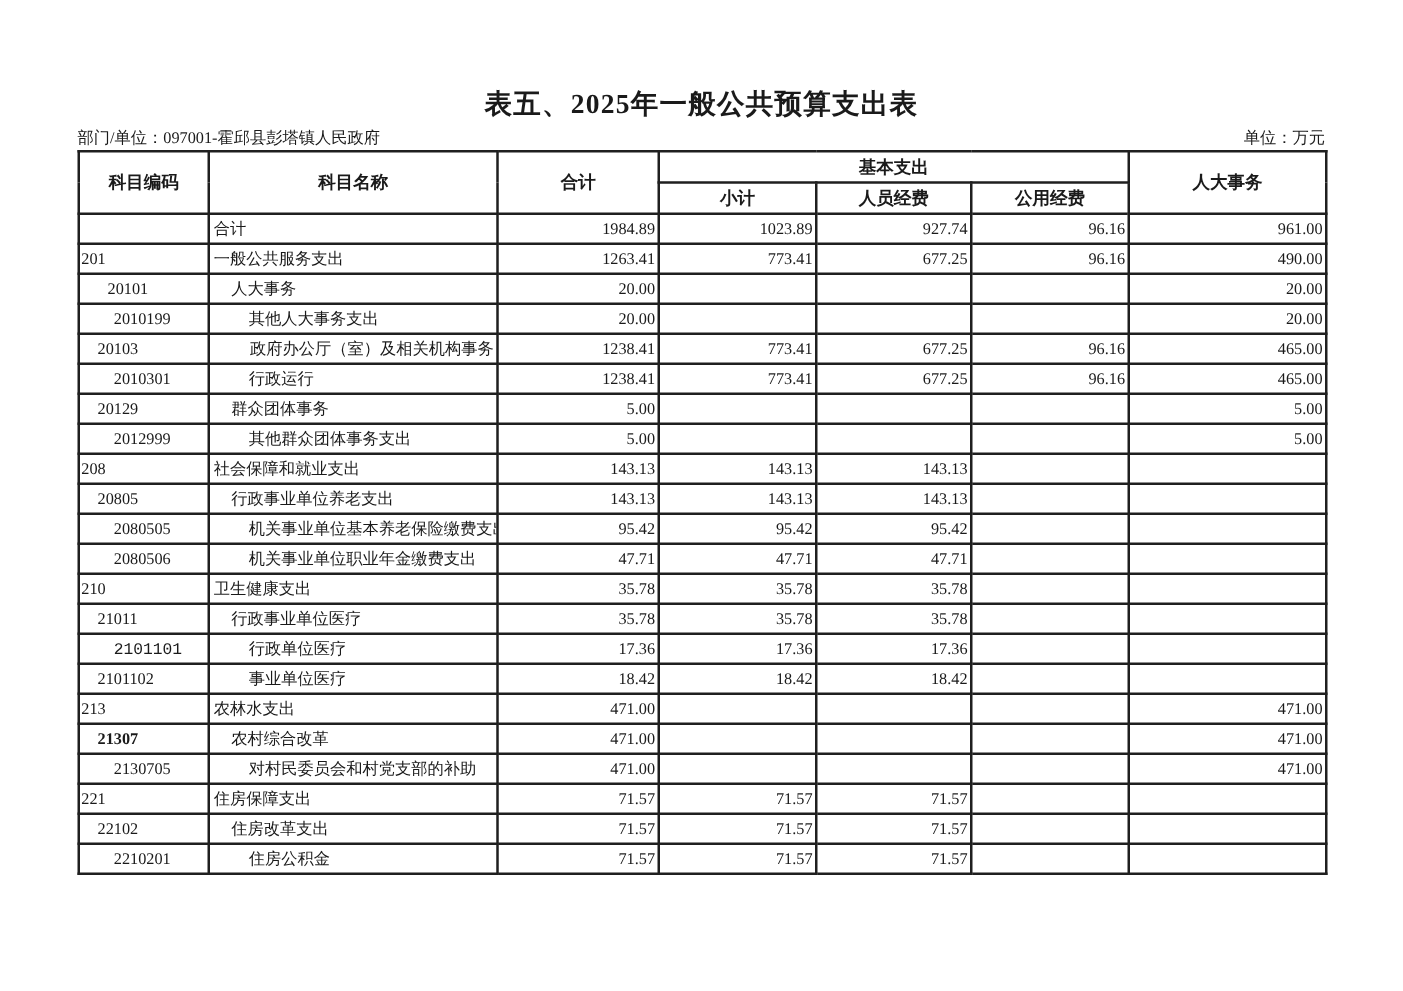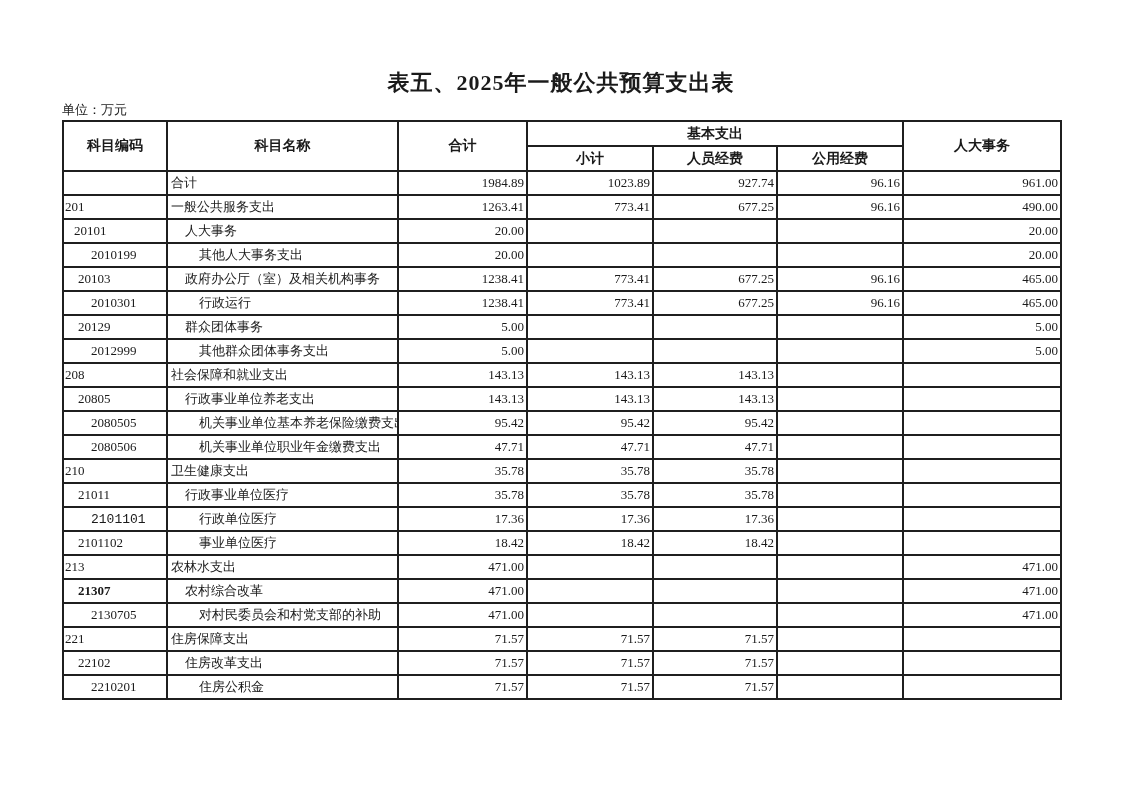--- a/index.html
+++ b/index.html
@@ -34,20 +34,21 @@
   td.code{font-size:13px;text-align:left;padding-right:2px;}
   td.name{font-size:13px;text-align:left;padding-right:1px;}
   td.num{font-size:13px;text-align:right;padding-right:2px;font-family:"Liberation Serif","DejaVu Serif",serif;}
 </style>
 </head>
 <body>
 
 <div class="page">
   <div class="title">表五、2025年一般公共预算支出表</div>
   <div class="meta">
+    <span>部门/单位：097001-霍邱县彭塔镇人民政府</span>
     <span>单位：万元</span>
   </div>
 
   <table class="budget">
     <colgroup>
       <col style="width:104px">
       <col style="width:231px">
       <col style="width:129px">
       <col style="width:126px">
       <col style="width:124px">
@@ -81,40 +82,40 @@
         <tr>
           <td class="code" style="padding-left: 1px;">201</td>
           <td class="name" style="padding-left: 3px;">一般公共服务支出</td>
           <td class="num">1263.41</td>
           <td class="num">773.41</td>
           <td class="num">677.25</td>
           <td class="num">96.16</td>
           <td class="num">490.00</td>
         </tr>
         <tr>
-          <td class="code" style="padding-left: 10px;">20101</td>
+          <td class="code" style="padding-left: 22px;">20101</td>
           <td class="name" style="padding-left: 17px;">人大事务</td>
           <td class="num">20.00</td>
           <td class="num"></td>
           <td class="num"></td>
           <td class="num"></td>
           <td class="num">20.00</td>
         </tr>
         <tr>
           <td class="code" style="padding-left: 27px;">2010199</td>
           <td class="name" style="padding-left: 31px;">其他人大事务支出</td>
           <td class="num">20.00</td>
           <td class="num"></td>
           <td class="num"></td>
           <td class="num"></td>
           <td class="num">20.00</td>
         </tr>
         <tr>
           <td class="code" style="padding-left: 14px;">20103</td>
-          <td class="name" style="padding-left: 17px;">政府办公厅（室）及相关机构事务</td>
+          <td class="name" style="padding-left: 32px;">政府办公厅（室）及相关机构事务</td>
           <td class="num">1238.41</td>
           <td class="num">773.41</td>
           <td class="num">677.25</td>
           <td class="num">96.16</td>
           <td class="num">465.00</td>
         </tr>
         <tr>
           <td class="code" style="padding-left: 27px;">2010301</td>
           <td class="name" style="padding-left: 31px;">行政运行</td>
           <td class="num">1238.41</td>

